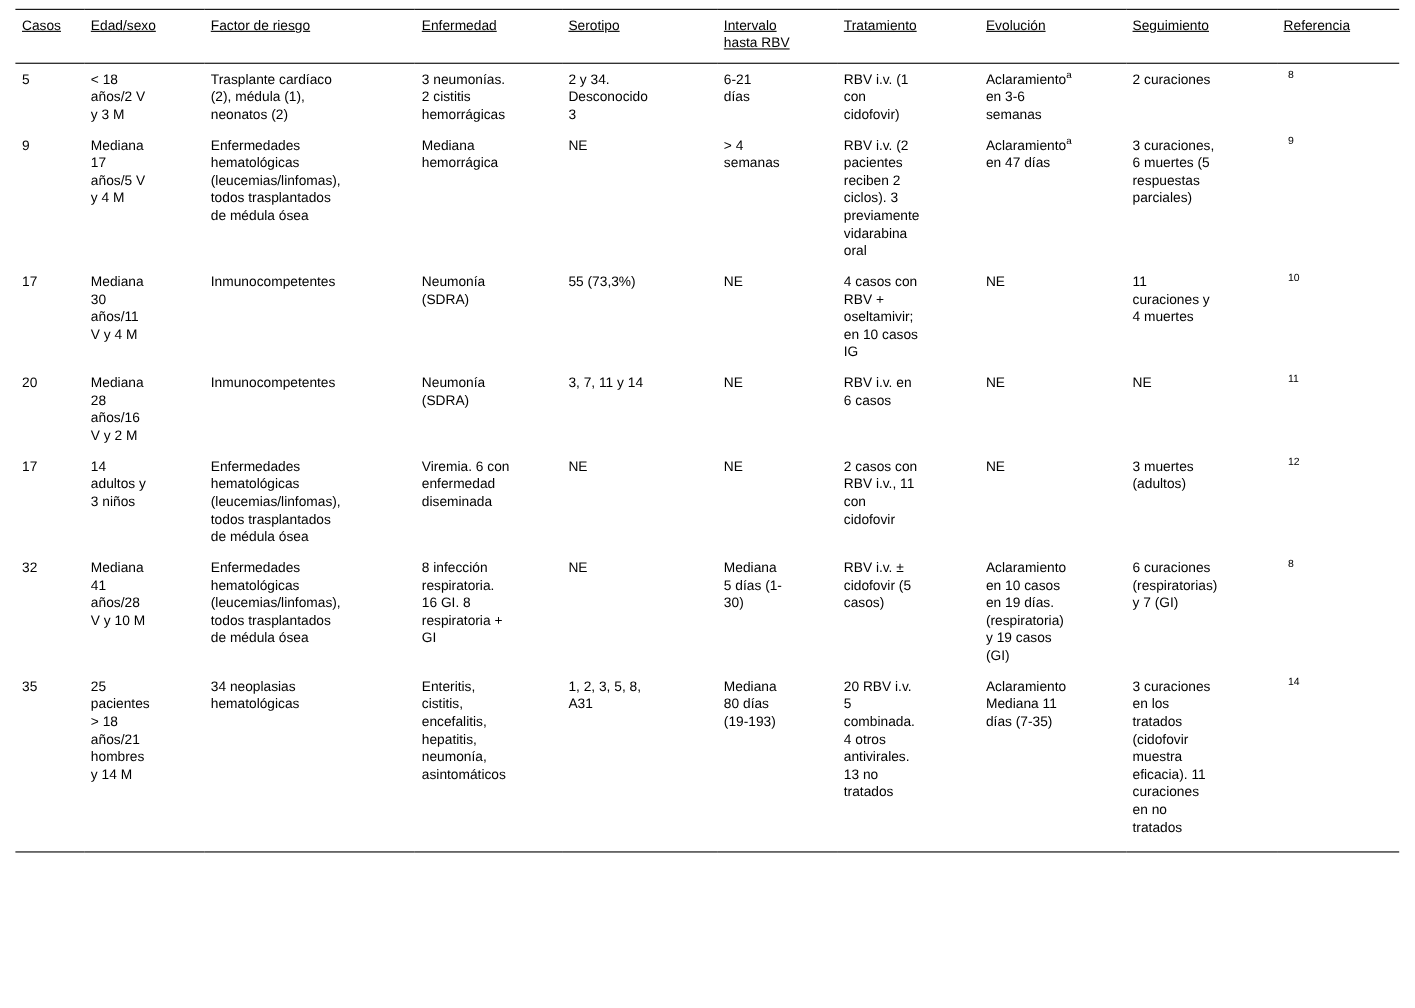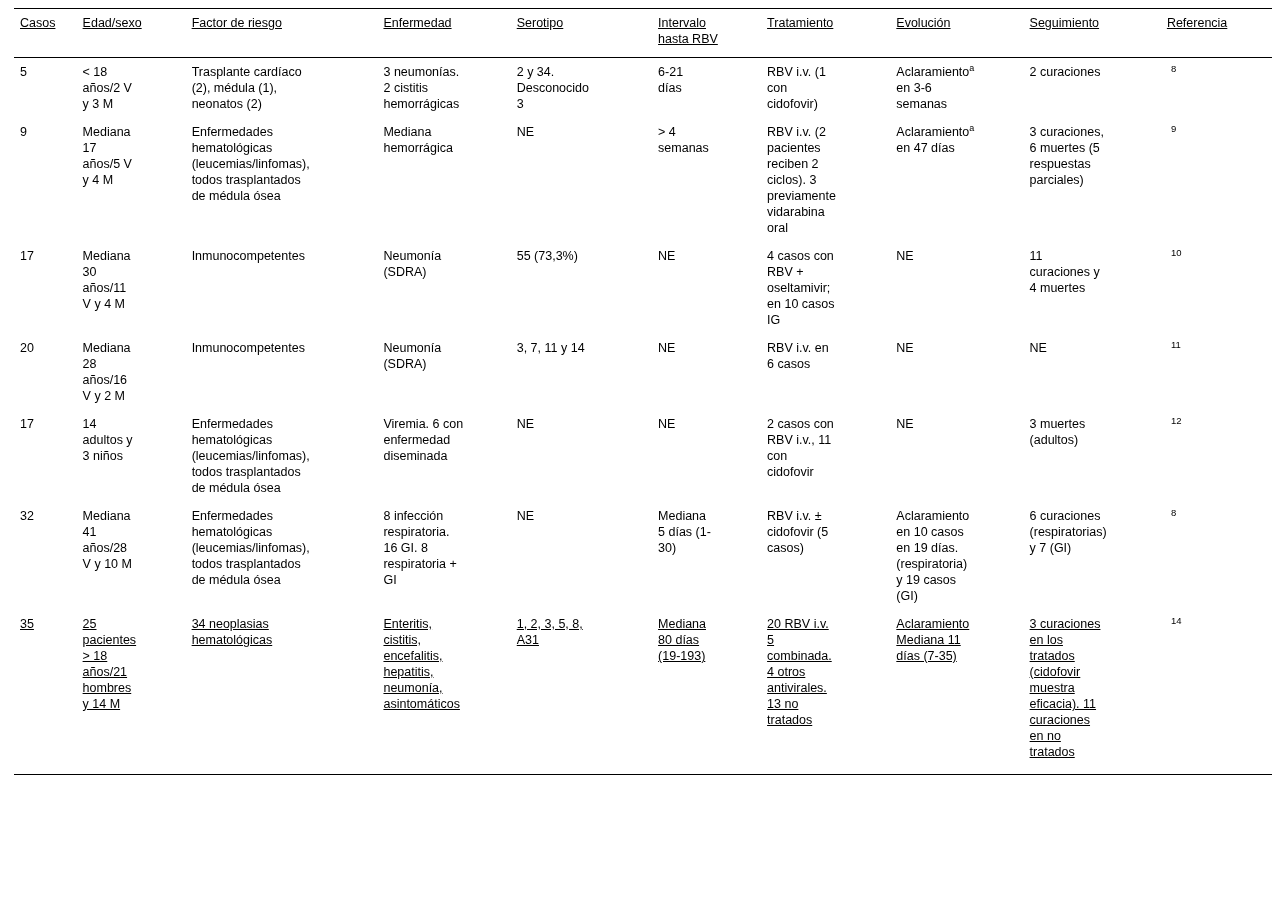--- a/index.html
+++ b/index.html
@@ -40,21 +40,20 @@
   table.data-table tbody td {
     text-align: left;
     vertical-align: top;
     padding: 6px 6px 6px 6px;
     font-size: 12.5px;
     line-height: 16px;
   }
   table.data-table tbody tr:last-child td {
     border-bottom: 1.4px solid #000000;
     padding-bottom: 14px;
-    text-decoration: underline;
   }
   .col-casos       { width: 62px; }
   .col-edad        { width: 108px; }
   .col-factor      { width: 190px; }
   .col-enfermedad  { width: 132px; }
   .col-serotipo    { width: 140px; }
   .col-intervalo   { width: 108px; }
   .col-tratamiento { width: 128px; }
   .col-evolucion   { width: 132px; }
   .col-seguimiento { width: 136px; }

